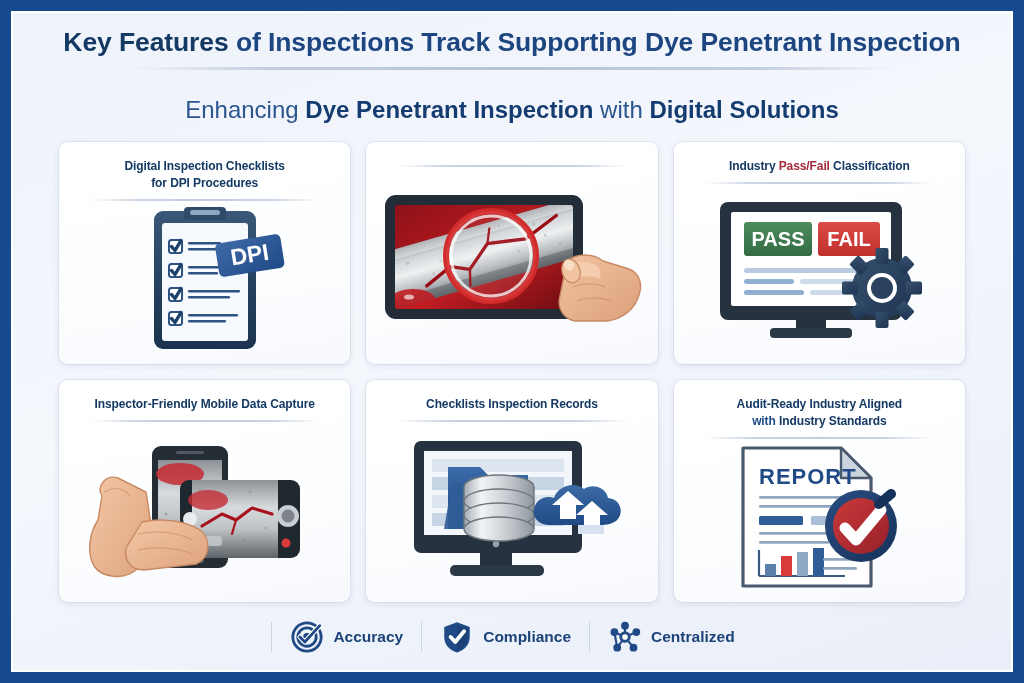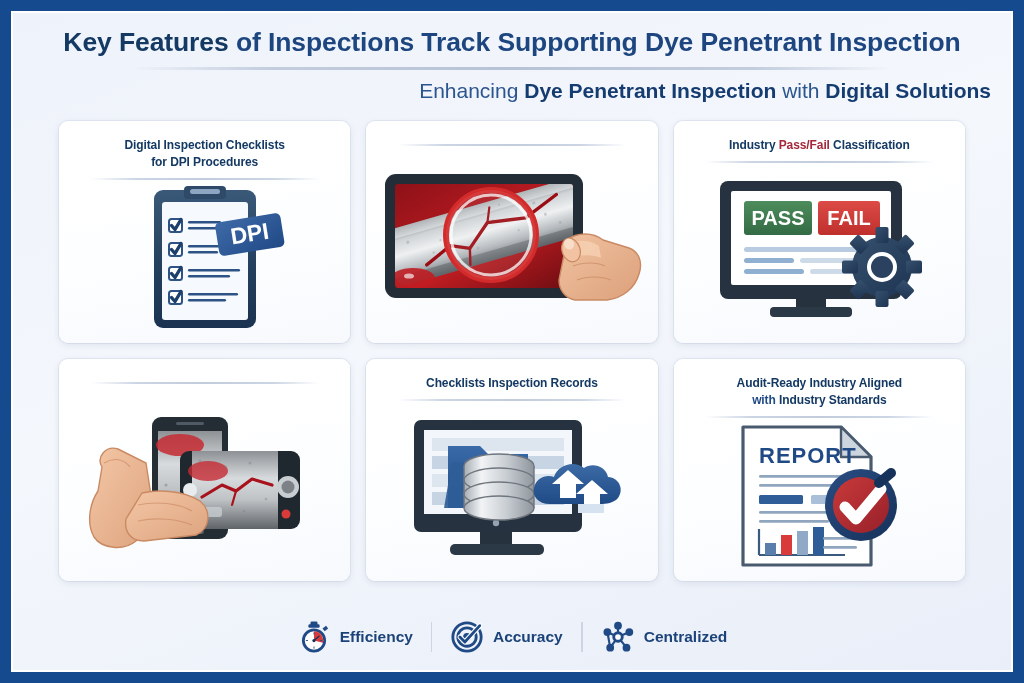--- a/index.html
+++ b/index.html
@@ -32,21 +32,21 @@
     color: #1c3f77; white-space: nowrap;
   }
   .title .b { font-weight: bold; color: #143963; }
   .title .n { font-weight: 600; color: #1d4680; }
   .title-rule {
     width: 760px; height: 3px; margin: 9px auto 0;
     background: linear-gradient(90deg, rgba(200,210,225,0) 0%, #c3cddd 18%, #b7c2d6 50%, #c3cddd 82%, rgba(200,210,225,0) 100%);
     border-radius: 2px;
   }
   .subtitle {
-    margin-top: 9px; font-size: 21px; color: #1f4a86; white-space: nowrap; text-align: right;
+    margin-top: 26px; font-size: 24px; color: #1f4a86; white-space: nowrap;
   }
   .subtitle .b { font-weight: bold; color: #153c70; }
   .subtitle .l { font-weight: 400; color: #2a558f; }
 
   
   .grid {
     margin: 18px 46px 0;
     display: grid;
     grid-template-columns: repeat(3, 1fr);
     grid-template-rows: 222px 222px;
@@ -307,20 +307,24 @@
               </g>
             </g>
             <circle cx="0" cy="0" r="15" fill="#ffffff"></circle>
             <circle cx="0" cy="0" r="11" fill="#2a4160"></circle>
           </g>
         </svg>
       </div>
     </div>
 
     <div class="card">
+      <div class="card-title">
+        <span class="b">Inspector-Friendly</span>
+        <span class="b">Mobile Data Capture</span>
+      </div>
       <div class="card-rule"></div>
       <div class="card-art">
         <svg width="250" height="156" viewBox="0 0 250 156">
           <defs>
             <linearGradient id="skinG2" x1="0" y1="0" x2="1" y2="1">
               <stop offset="0%" stop-color="#f4c7a6"></stop>
                   <stop offset="100%" stop-color="#dda37e"></stop>
             </linearGradient>
             <linearGradient id="rock1" x1="0" y1="0" x2="0" y2="1">
               <stop offset="0%" stop-color="#8d9195"></stop>
@@ -500,55 +504,44 @@
             <path d="M18 -22 L30 -32" stroke="#16315a" stroke-width="10" stroke-linecap="round"></path>
           </g>
         </svg>
       </div>
     </div>
 
   </div>
 
   <div class="footer">
 
-    <div class="foot-item">
-      <svg class="foot-icon" viewBox="0 0 48 48">
-        <rect x="19" y="2" width="10" height="6" rx="2" fill="#1f4a86"></rect>
-        <rect x="16" y="6" width="16" height="5" rx="2" fill="#1f4a86"></rect>
-        <path d="M36 12 L41 8 L44 12 L39 16 Z" fill="#1f4a86"></path>
-        <circle cx="24" cy="29" r="17" fill="#1f4a86"></circle>
-        <circle cx="24" cy="29" r="13" fill="#ffffff"></circle>
-        <path d="M24 29 L24 16 A13 13 0 0 1 36.5 32 Z" fill="#d93b3b"></path>
-        <circle cx="24" cy="29" r="2.3" fill="#17325c"></circle>
-        <path d="M24 29 L31 23" stroke="#17325c" stroke-width="2" stroke-linecap="round"></path>
-        <g stroke="#2b4d7a" stroke-width="1.3" stroke-linecap="round">
-          <line x1="24" y1="18" x2="24" y2="20"></line>
-              <line x1="24" y1="38" x2="24" y2="40"></line>
-          <line x1="13" y1="29" x2="15" y2="29"></line>
-              <line x1="33" y1="29" x2="35" y2="29"></line>
-        </g>
-      </svg>
-      <span class="foot-label">Efficiency</span>
-    </div>
 
     <div class="foot-sep"></div>
 
     <div class="foot-item">
       <svg class="foot-icon" viewBox="0 0 48 48">
         <circle cx="24" cy="24" r="20" fill="none" stroke="#1f4a86" stroke-width="4"></circle>
         <circle cx="24" cy="24" r="13" fill="none" stroke="#1f4a86" stroke-width="4"></circle>
         <circle cx="24" cy="24" r="5.5" fill="#1f4a86"></circle>
         <path d="M14 24 L21 31 L42 8" fill="none" stroke="#ffffff" stroke-width="7" stroke-linecap="round" stroke-linejoin="round"></path>
         <path d="M14 24 L21 31 L42 8" fill="none" stroke="#1f4a86" stroke-width="4" stroke-linecap="round" stroke-linejoin="round"></path>
       </svg>
       <span class="foot-label">Accuracy</span>
     </div>
 
     <div class="foot-sep"></div>
 
+    <div class="foot-item">
+      <svg class="foot-icon" viewBox="0 0 48 48">
+        <path d="M24 3 L42 10 L42 24 C42 35 34 43 24 46 C14 43 6 35 6 24 L6 10 Z" fill="#1f4a86"></path>
+        <path d="M24 6 L39 12 L39 24 C39 33 32.5 40 24 43 Z" fill="#17325c" opacity="0.35"></path>
+        <path d="M15 24 L21.5 31 L34 16" fill="none" stroke="#ffffff" stroke-width="5.5" stroke-linecap="round" stroke-linejoin="round"></path>
+      </svg>
+      <span class="foot-label">Compliance</span>
+    </div>
 
     <div class="foot-sep"></div>
 
     <div class="foot-item">
       <svg class="foot-icon" viewBox="0 0 48 48">
         <g stroke="#1f4a86" stroke-width="3">
           <line x1="24" y1="24" x2="24" y2="8"></line>
           <line x1="24" y1="24" x2="9" y2="17"></line>
           <line x1="24" y1="24" x2="40" y2="17"></line>
           <line x1="24" y1="24" x2="13" y2="39"></line>

